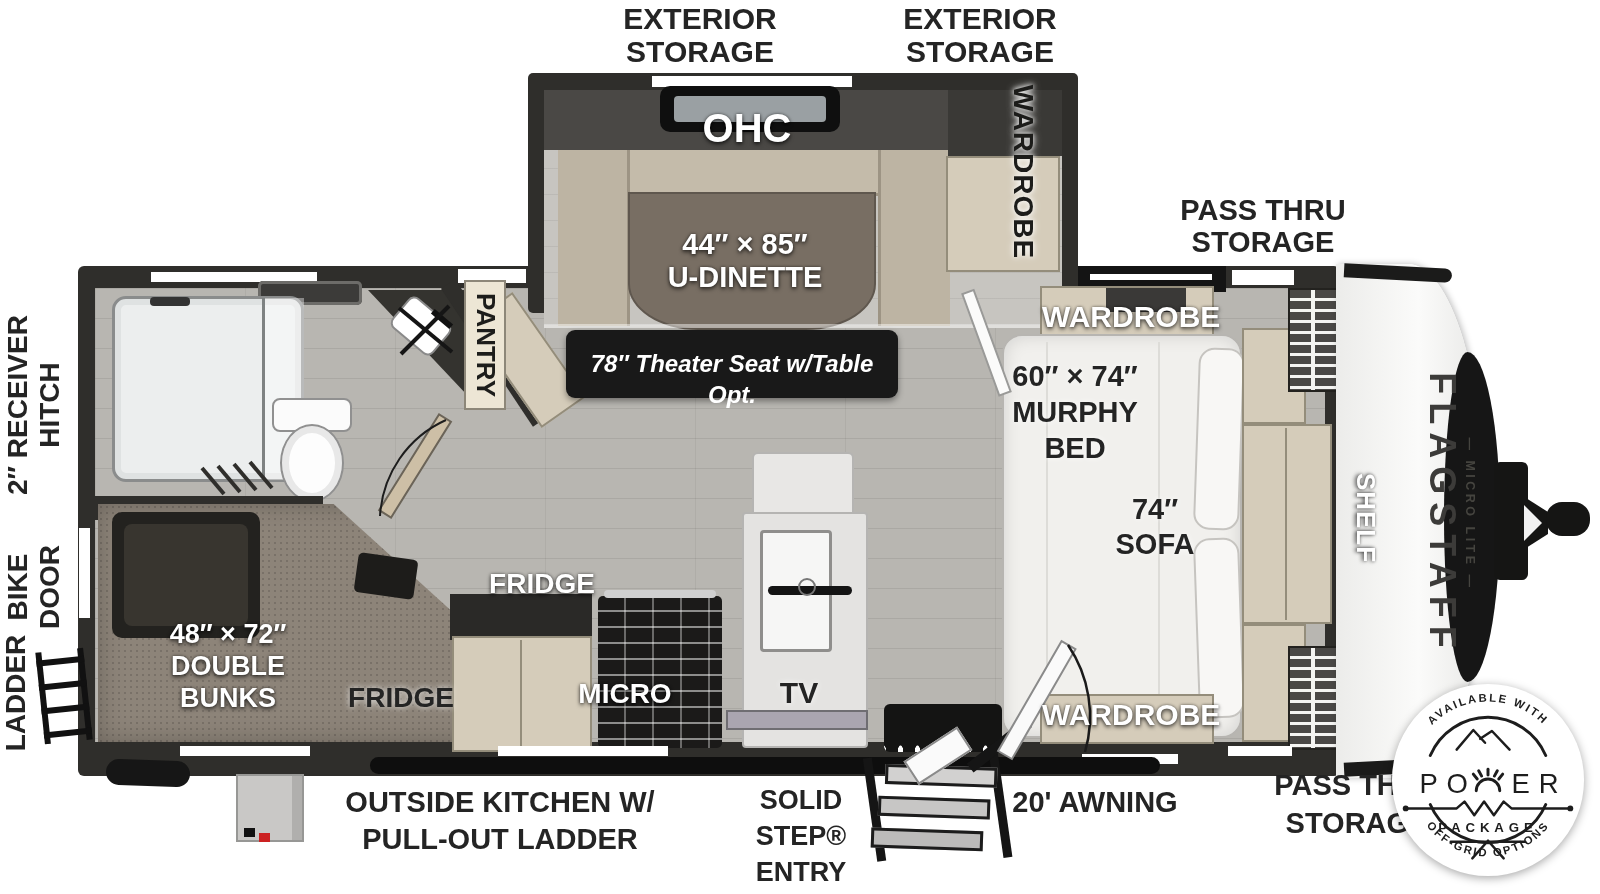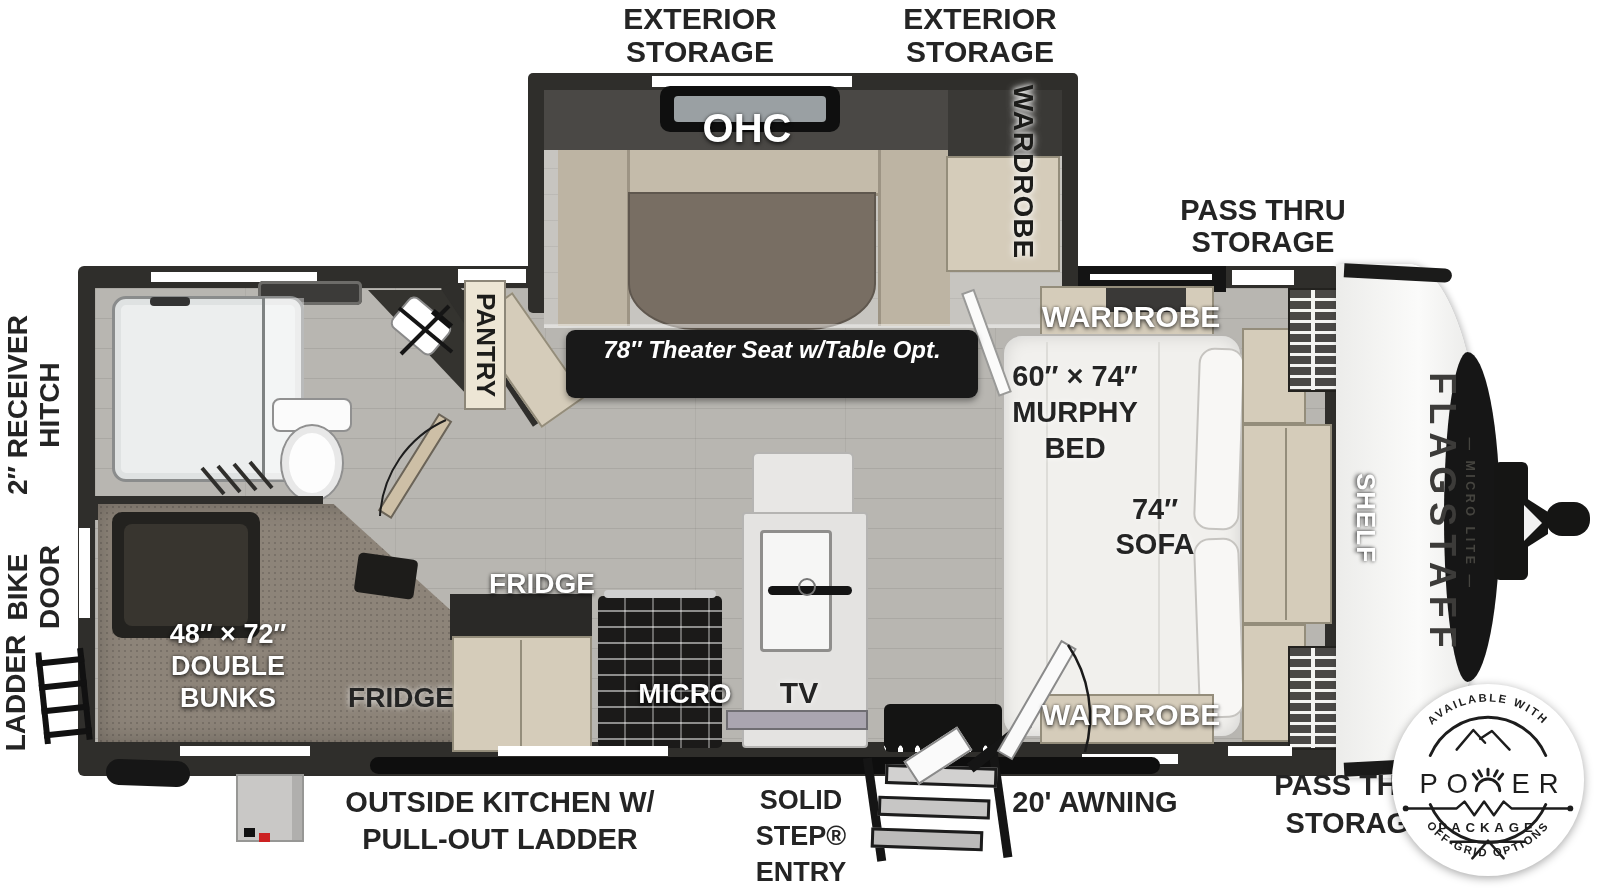--- a/index.html
+++ b/index.html
@@ -221,24 +221,28 @@
     <div>HITCH</div>
   </div>
   <div class="abs lbl t-dark ctr rot-ccw" style="left:-36px;top:555px;width:140px;font-size:28px;line-height:32px;">
     <div>BIKE</div>
     <div>DOOR</div>
   </div>
   <div class="abs lbl t-dark ctr rot-ccw" style="left:-49px;top:677px;width:130px;font-size:28px;line-height:32px;">LADDER</div>
 
   <div class="abs lbl t-white ctr" style="left:700px;top:106px;width:94px;font-size:40px;">OHC</div>
   <div class="abs lbl t-glow ctr rot-cw" style="left:932px;top:155px;width:180px;height:34px;font-size:28px;letter-spacing:1px;">WARDROBE</div>
-
-  <div class="abs ctr" style="left:566px;top:330px;width:412px;height:68px;background:#191919;border-radius:9px;
+  <div class="abs lbl t-white ctr" style="left:640px;top:228px;width:210px;font-size:29px;line-height:33px;">
+    <div>44″ × 85″</div>
+    <div>U-DINETTE</div>
+  </div>
+
+  <div class="abs ctr" style="left:566px;top:330px;width:332px;height:68px;background:#191919;border-radius:9px;
               box-shadow:0 3px 6px rgba(0,0,0,.4);color:#fff;font-weight:700;font-style:italic;
-              font-size:24px;line-height:31px;padding-top:4px;">
+              font-size:24px;line-height:31px;padding-top:18px;">
     <div>78″ Theater Seat w/Table Opt.</div>
   </div>
   <div class="abs lbl ctr rot-cw" style="left:420px;top:330px;width:132px;height:30px;font-size:26px;font-weight:700;color:#1d1d1b;">PANTRY</div>
   <div class="abs lbl t-white ctr" style="left:1042px;top:300px;width:176px;font-size:30px;">WARDROBE</div>
   <div class="abs lbl t-dark ctr" style="left:1000px;top:358px;width:150px;font-size:29px;line-height:36px;text-shadow:0 0 6px rgba(255,255,255,.8);">
     <div>60″ × 74″</div>
     <div>MURPHY</div>
     <div>BED</div>
   </div>
   <div class="abs lbl t-dark ctr" style="left:1095px;top:492px;width:120px;font-size:29px;line-height:35px;text-shadow:0 0 6px rgba(255,255,255,.8);">
@@ -246,21 +250,21 @@
     <div>SOFA</div>
   </div>
   <div class="abs lbl t-white ctr rot-cw" style="left:1311px;top:503px;width:110px;height:30px;font-size:26px;letter-spacing:1px;">SHELF</div>
   <div class="abs lbl t-white ctr" style="left:128px;top:618px;width:200px;font-size:27px;line-height:32px;">
     <div>48″ × 72″</div>
     <div>DOUBLE</div>
     <div>BUNKS</div>
   </div>
   <div class="abs lbl t-dark ctr" style="left:336px;top:682px;width:130px;font-size:28px;text-shadow:0 0 6px rgba(255,255,255,.85);">FRIDGE</div>
   <div class="abs lbl t-white ctr" style="left:482px;top:568px;width:120px;font-size:28px;">FRIDGE</div>
-  <div class="abs lbl t-white ctr" style="left:630px;top:678px;width:110px;font-size:28px;">MICRO</div>
+  <div class="abs lbl t-white ctr" style="left:570px;top:678px;width:110px;font-size:28px;">MICRO</div>
   <div class="abs lbl t-dark ctr" style="left:764px;top:676px;width:70px;font-size:30px;text-shadow:0 0 6px rgba(255,255,255,.85);">TV</div>
   <div class="abs lbl t-white ctr" style="left:1042px;top:698px;width:176px;font-size:30px;">WARDROBE</div>
 
   <div class="abs lbl ctr rot-cw" style="left:1291px;top:492px;width:300px;height:44px;font-size:36px;font-weight:600;
               letter-spacing:8px;color:#3c3b39;">FLAGSTAFF</div>
   <div class="abs lbl ctr rot-cw" style="left:1378px;top:505px;width:180px;height:18px;font-size:12.5px;font-weight:700;
               letter-spacing:3.5px;color:#45443f;">— MICRO LITE —</div>
 
   <div class="abs lbl t-dark ctr" style="left:320px;top:784px;width:360px;font-size:29px;line-height:37px;">
     <div>OUTSIDE KITCHEN W/</div>

